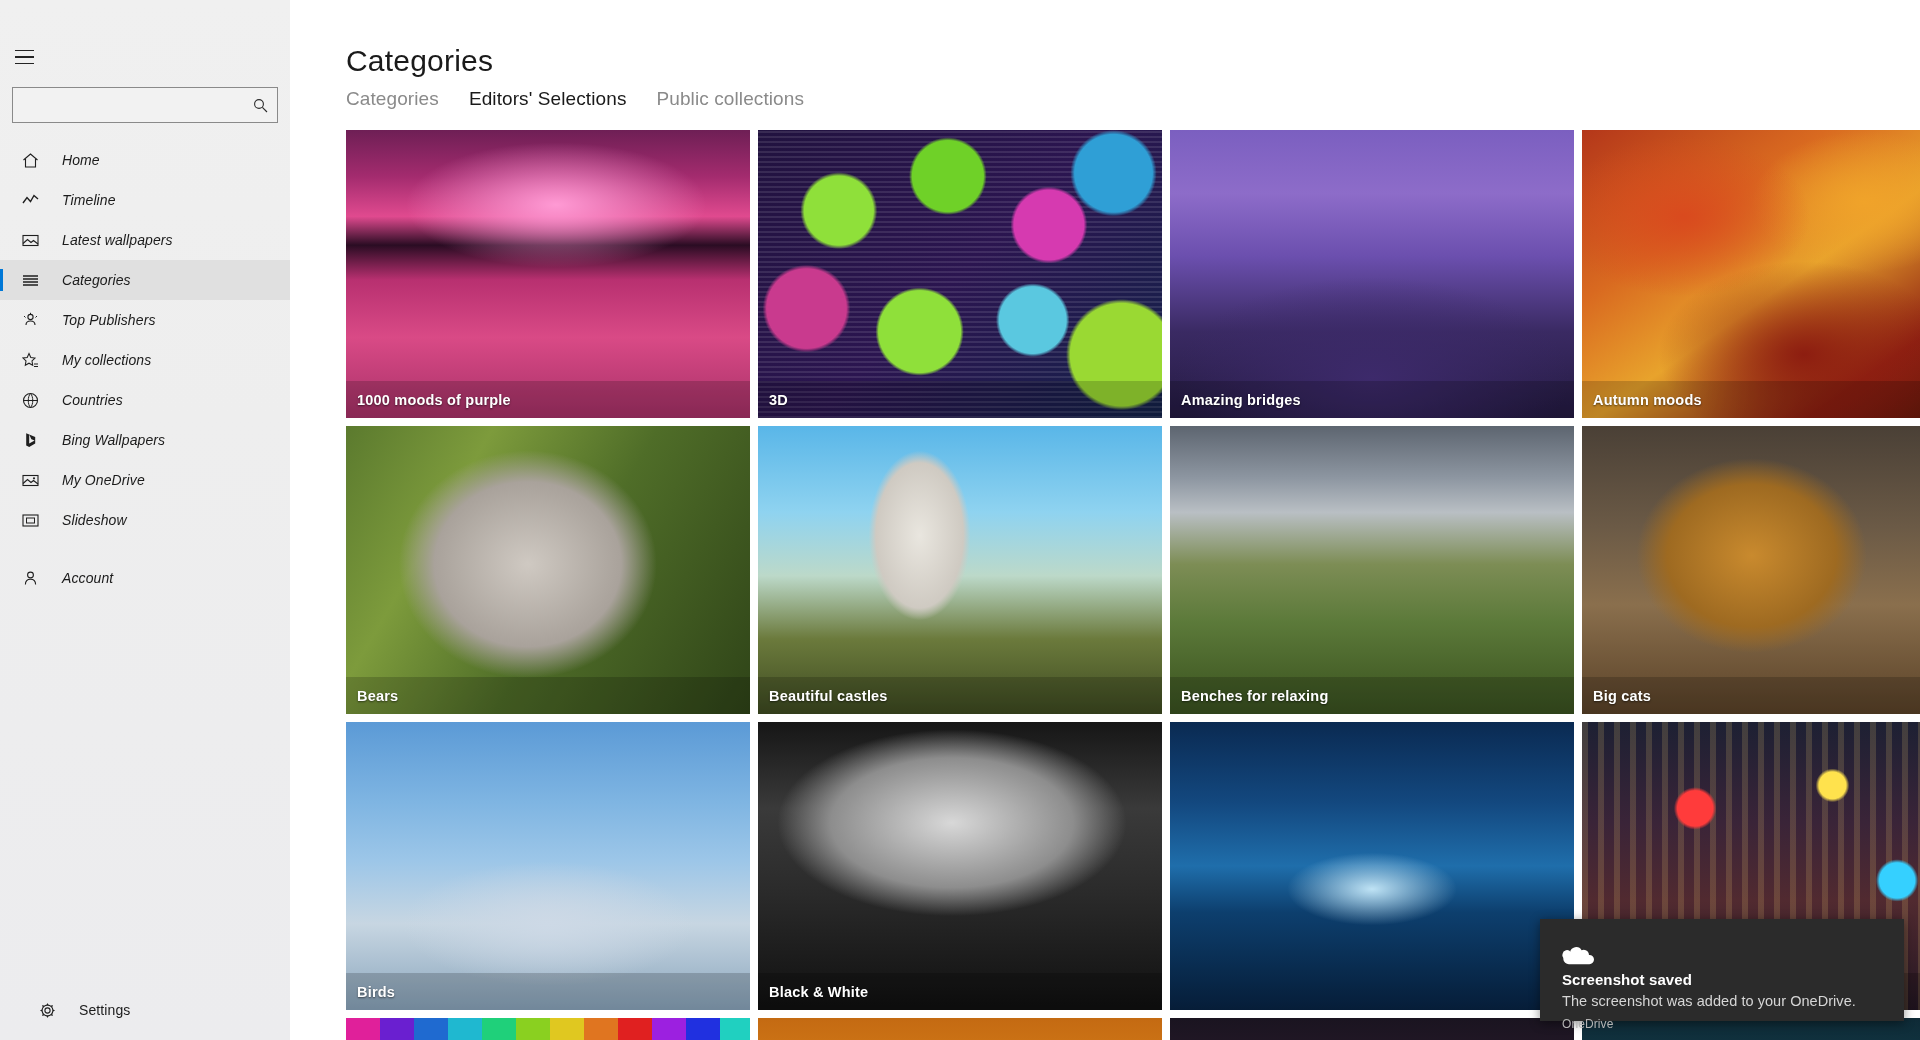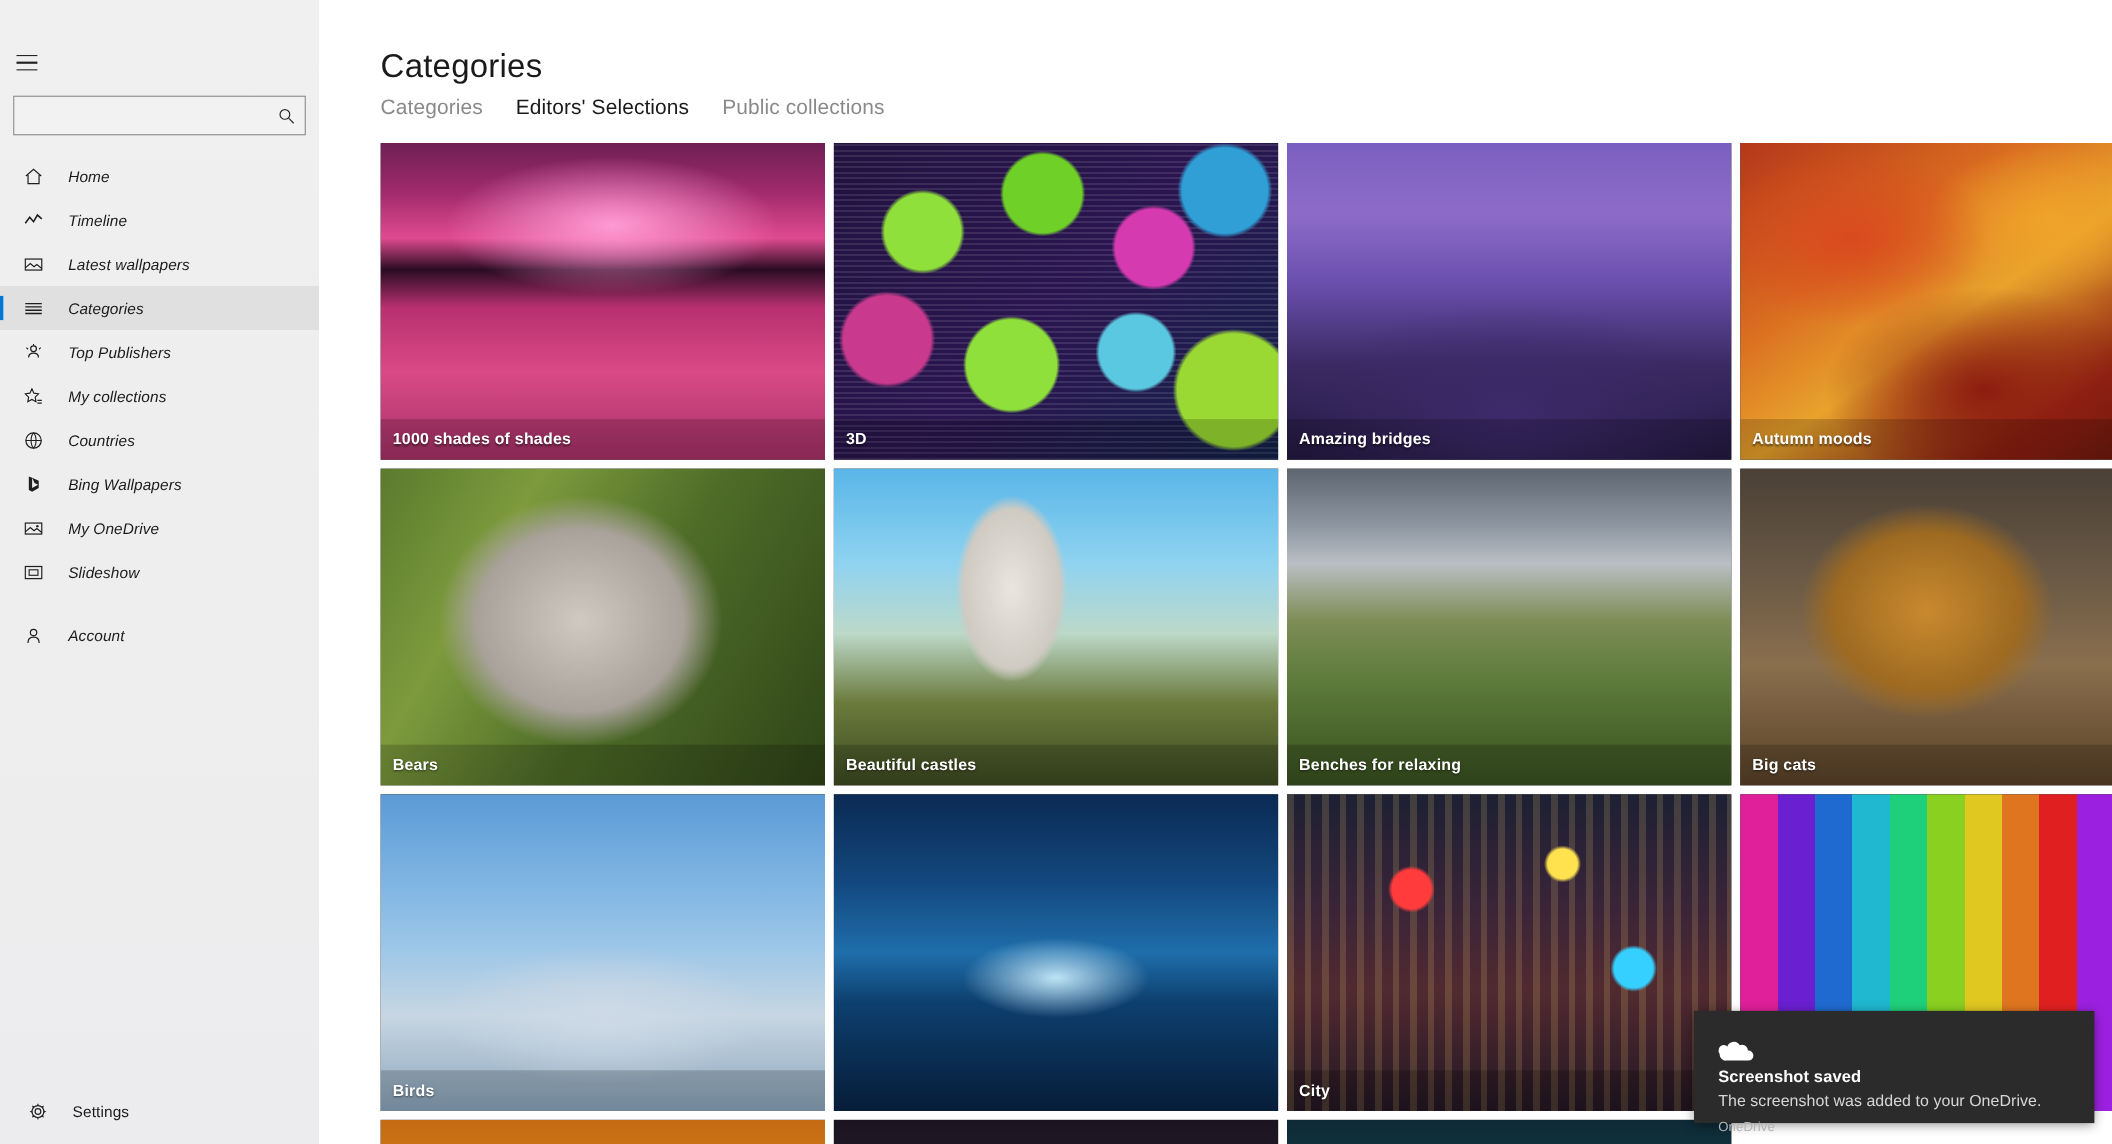--- a/index.html
+++ b/index.html
@@ -100,21 +100,21 @@
     width: 32px; min-width: 32px;
     display: flex; align-items: center; justify-content: center;
     color: #1f1f1f;
   }
   .nav-label {
     font-size: 14px; color: #1b1b1b; margin-left: 16px;
     letter-spacing: .1px;
   }
   .nav-gap { height: 18px; }
   .nav-bottom {
-    position: absolute; bottom: 10px; left: 4px; width: 290px;
+    position: absolute; bottom: 10px; left: 17px; width: 290px;
   }
 
   
   .main {
     flex: 1; height: 1040px;
     position: relative; overflow: hidden;
     background: #fff;
     padding-top: 33px;
   }
   .page-title {
@@ -436,21 +436,21 @@
     <div class="tabs">
       <div class="tab">Categories</div>
       <div class="tab active">Editors' Selections</div>
       <div class="tab">Public collections</div>
     </div>
 
     <div class="grid">
 
       <div class="tile">
         <div class="art art-purple"></div>
-        <div class="tile-caption">1000 shades of shades</div>
+        <div class="tile-caption">1000 moods of purple</div>
       </div>
       <div class="tile">
         <div class="art art-3d"></div>
         <div class="tile-caption">3D</div>
       </div>
       <div class="tile">
         <div class="art art-bridge"></div>
         <div class="tile-caption">Amazing bridges</div>
       </div>
       <div class="tile">
@@ -471,20 +471,24 @@
         <div class="tile-caption">Benches for relaxing</div>
       </div>
       <div class="tile">
         <div class="art art-lion"></div>
         <div class="tile-caption">Big cats</div>
       </div>
 
       <div class="tile">
         <div class="art art-eagle"></div>
         <div class="tile-caption">Birds</div>
+      </div>
+      <div class="tile">
+        <div class="art art-bw"></div>
+        <div class="tile-caption">Black &amp; White</div>
       </div>
       <div class="tile">
         <div class="art art-bluish"></div>
       </div>
       <div class="tile">
         <div class="art art-city"></div>
         <div class="tile-caption">City</div>
       </div>
 
       <div class="tile">

